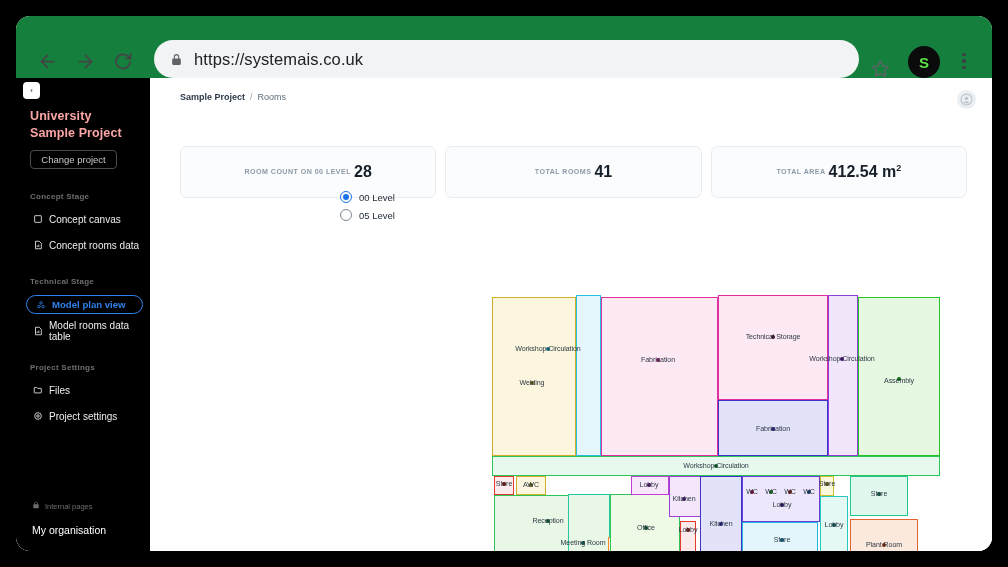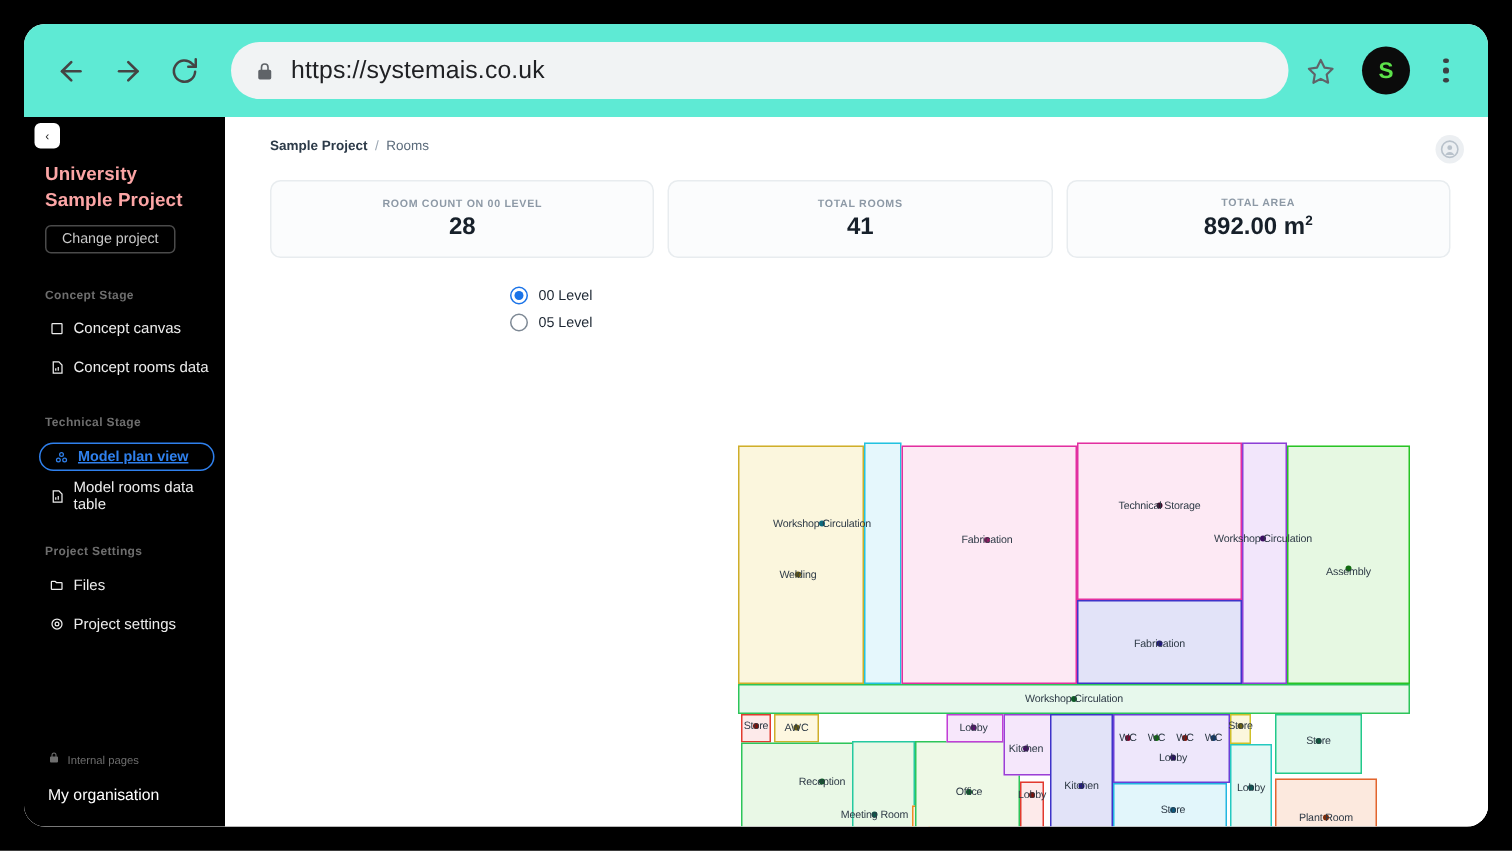--- a/index.html
+++ b/index.html
@@ -14,23 +14,23 @@
     left: 16px; top: 16px;
     width: 976px; height: 535px;
     background: #fff;
     border-radius: 14px;
     overflow: hidden;
     box-shadow: 0 2px 18px rgba(0,0,0,0.4);
   }
   
   .chrome {
     height: 62px;
-    background: #5eead4;
+    background: #15803d;
     display: flex;
-    align-items: center;
+    align-items: flex-end;
     padding: 0 14px;
     gap: 4px;
   }
   .nav-btn {
     width: 34px; height: 34px;
     display: flex; align-items: center; justify-content: center;
     border-radius: 50%;
     color: #444;
     flex: 0 0 auto;
   }
@@ -142,21 +142,20 @@
   .side-item.active {
     border: 1px solid #2f80ed;
     border-radius: 11px;
     color: #2f80ed;
     padding: 0 8px;
     height: 19px;
     margin-left: -4px;
     width: 117px;
     font-weight: bold;
     font-size: 9.6px;
-    text-decoration: underline;
   }
   .side-item.active .ico { color: #2f80ed; }
   .internal-label {
     display: flex; align-items: center; gap: 5px;
     font-size: 7.5px; color: #6e6e6e; margin-top: 76px; padding-left: 2px; text-align: right;
   }
   .my-org { font-size: 10.5px; color: #fff; margin-top: 13px; padding-left: 2px; }
 
   
   .main {
@@ -182,23 +181,24 @@
   .cards {
     display: flex; gap: 9px;
     padding: 11px 25px 0 30px;
   }
   .card {
     flex: 1 1 0;
     height: 52px;
     background: #fbfcfd;
     border: 1px solid #e8ecef;
     border-radius: 7px;
-    display: flex; flex-direction: column;
+    display: flex; flex-direction: row;
     align-items: center; justify-content: center;
     gap: 3px;
+    margin-top: 26px;
   }
   .card-label {
     font-size: 7.1px; color: #8d99a6; letter-spacing: 0.45px; font-weight: bold;
   }
   .card-value { font-size: 16px; font-weight: bold; color: #17202a; }
   .card-value sup { font-size: 9px; vertical-align: super; }
 
   .radios {
     position: absolute;
     left: 190px; top: 113px;
@@ -396,21 +396,21 @@
         <div class="card">
           <div class="card-label">ROOM COUNT ON 00 LEVEL</div>
           <div class="card-value"><span>28</span></div>
         </div>
         <div class="card">
           <div class="card-label">TOTAL ROOMS</div>
           <div class="card-value"><span>41</span></div>
         </div>
         <div class="card">
           <div class="card-label">TOTAL AREA</div>
-          <div class="card-value"><span>892.00 m</span><sup>2</sup></div>
+          <div class="card-value"><span>412.54 m</span><sup>2</sup></div>
         </div>
       </div>
 
       <div class="radios">
         <div class="radio-row">
           <span class="radio sel"></span>
           <span>00 Level</span>
         </div>
         <div class="radio-row">
           <span class="radio"></span>

